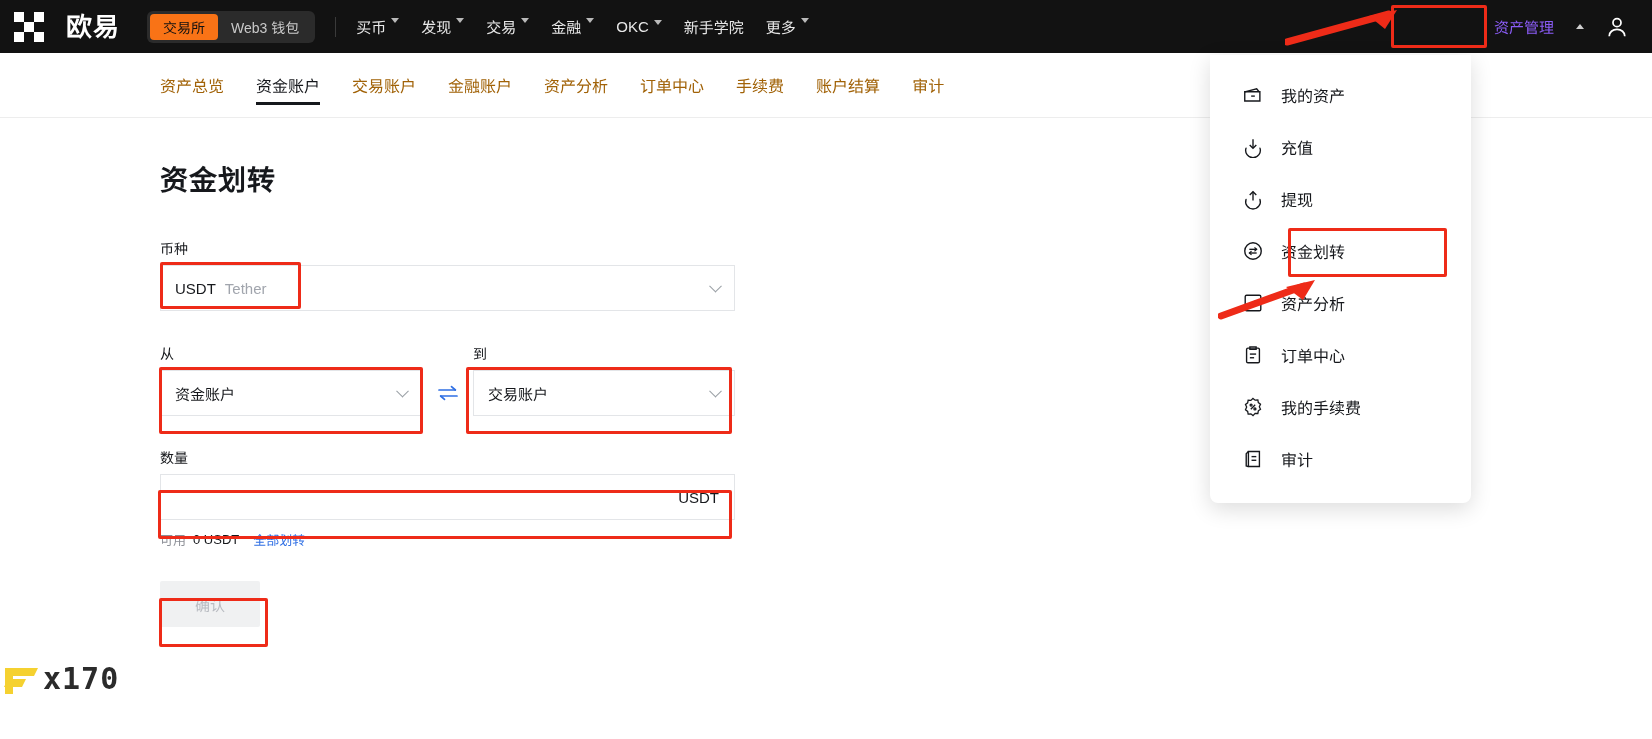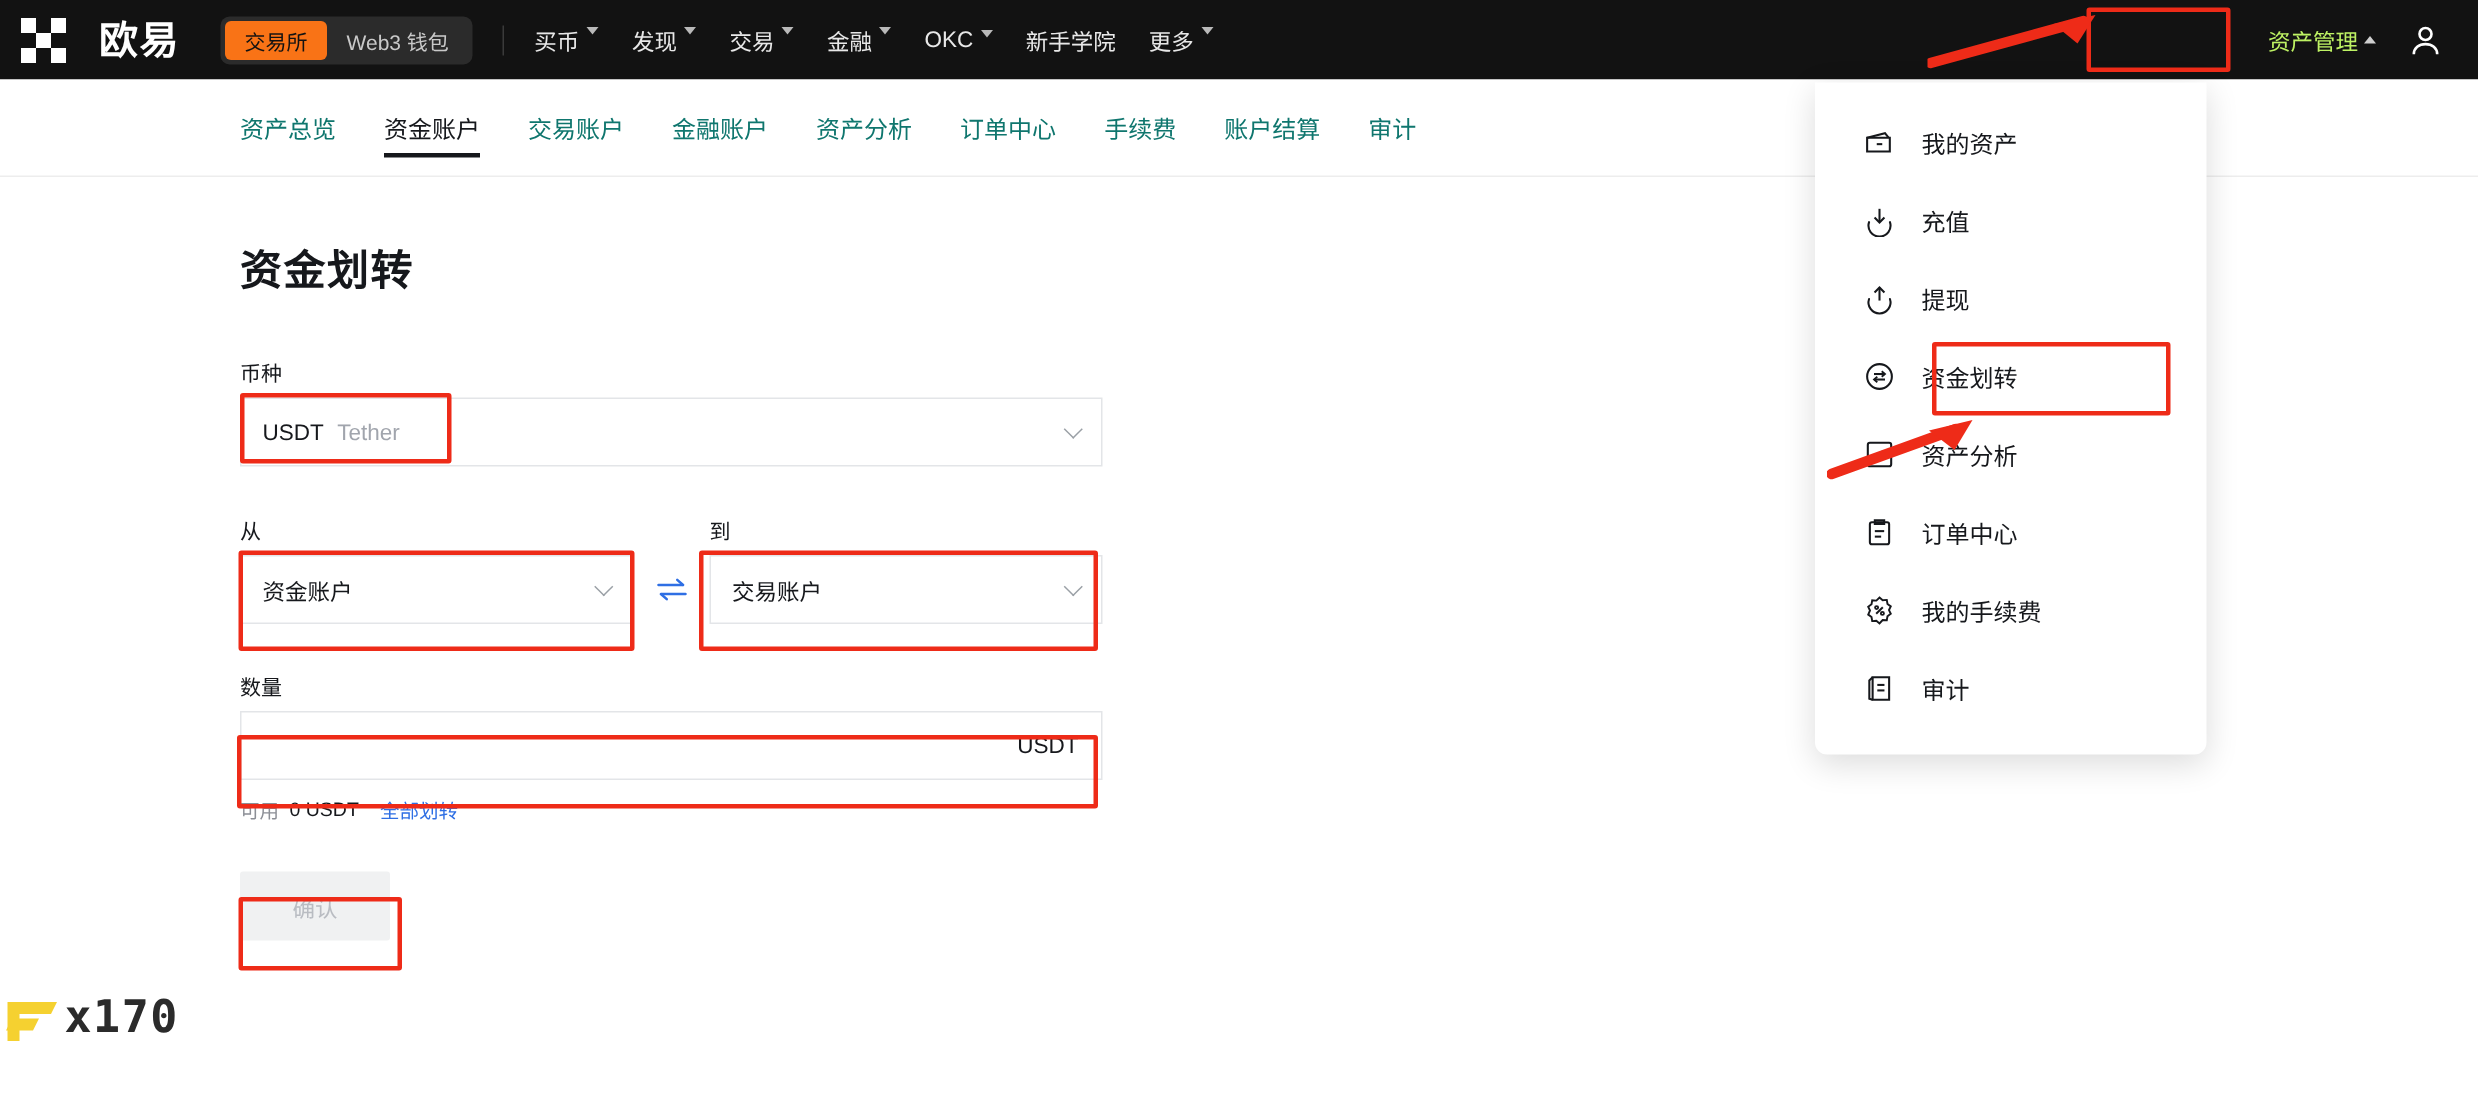--- a/index.html
+++ b/index.html
@@ -35,37 +35,37 @@
   .nav-item {
     display:flex; align-items:flex-start; gap:5px;
     color:#e8e8e8; font-size:15px; cursor:pointer; white-space:nowrap;
   }
   .caret {
     width:0;height:0;border-left:4px solid transparent;border-right:4px solid transparent;
     border-top:5px solid #b9b9b9; margin-top:2px;
   }
   .top-right { margin-left:auto; display:flex; align-items:center; gap:10px; margin-right:22px; }
   .asset-mgmt {
-    display:flex; align-items:center; gap:4px; color:#bef264; font-size:15px;
+    display:flex; align-items:center; gap:22px; color:#8b5cf6; font-size:15px;
     padding:5px 10px; cursor:pointer; white-space:nowrap;text-align:right;
   }
   .caret-up {
     width:0;height:0;border-left:4px solid transparent;border-right:4px solid transparent;
     border-bottom:5px solid #cfcfcf;
   }
   .user-ic { width:26px;height:26px; cursor:pointer; }
 
   
   .subnav {
     position:absolute; left:0; top:53px; width:1652px; height:65px;
     background:#fff; border-bottom:1px solid #ededed;
     display:flex; align-items:center; padding-left:160px; gap:32px;
   }
   .subnav-item {
-    font-size:16px; color:#0f766e; cursor:pointer; position:relative;
+    font-size:16px; color:#a16207; cursor:pointer; position:relative;
     height:65px; display:flex; align-items:center; white-space:nowrap;
   }
   .subnav-item.active { color:#16181c; font-weight:500; }
   .subnav-item.active:after {
     content:""; position:absolute; left:0; right:0; bottom:13px; height:3px; background:#16181c;
   }
 
   
   .page { position:absolute; left:0; top:118px; width:1652px; height:621px; background:#fff; }
   .form { position:absolute; left:160px; top:40px; width:575px; }

